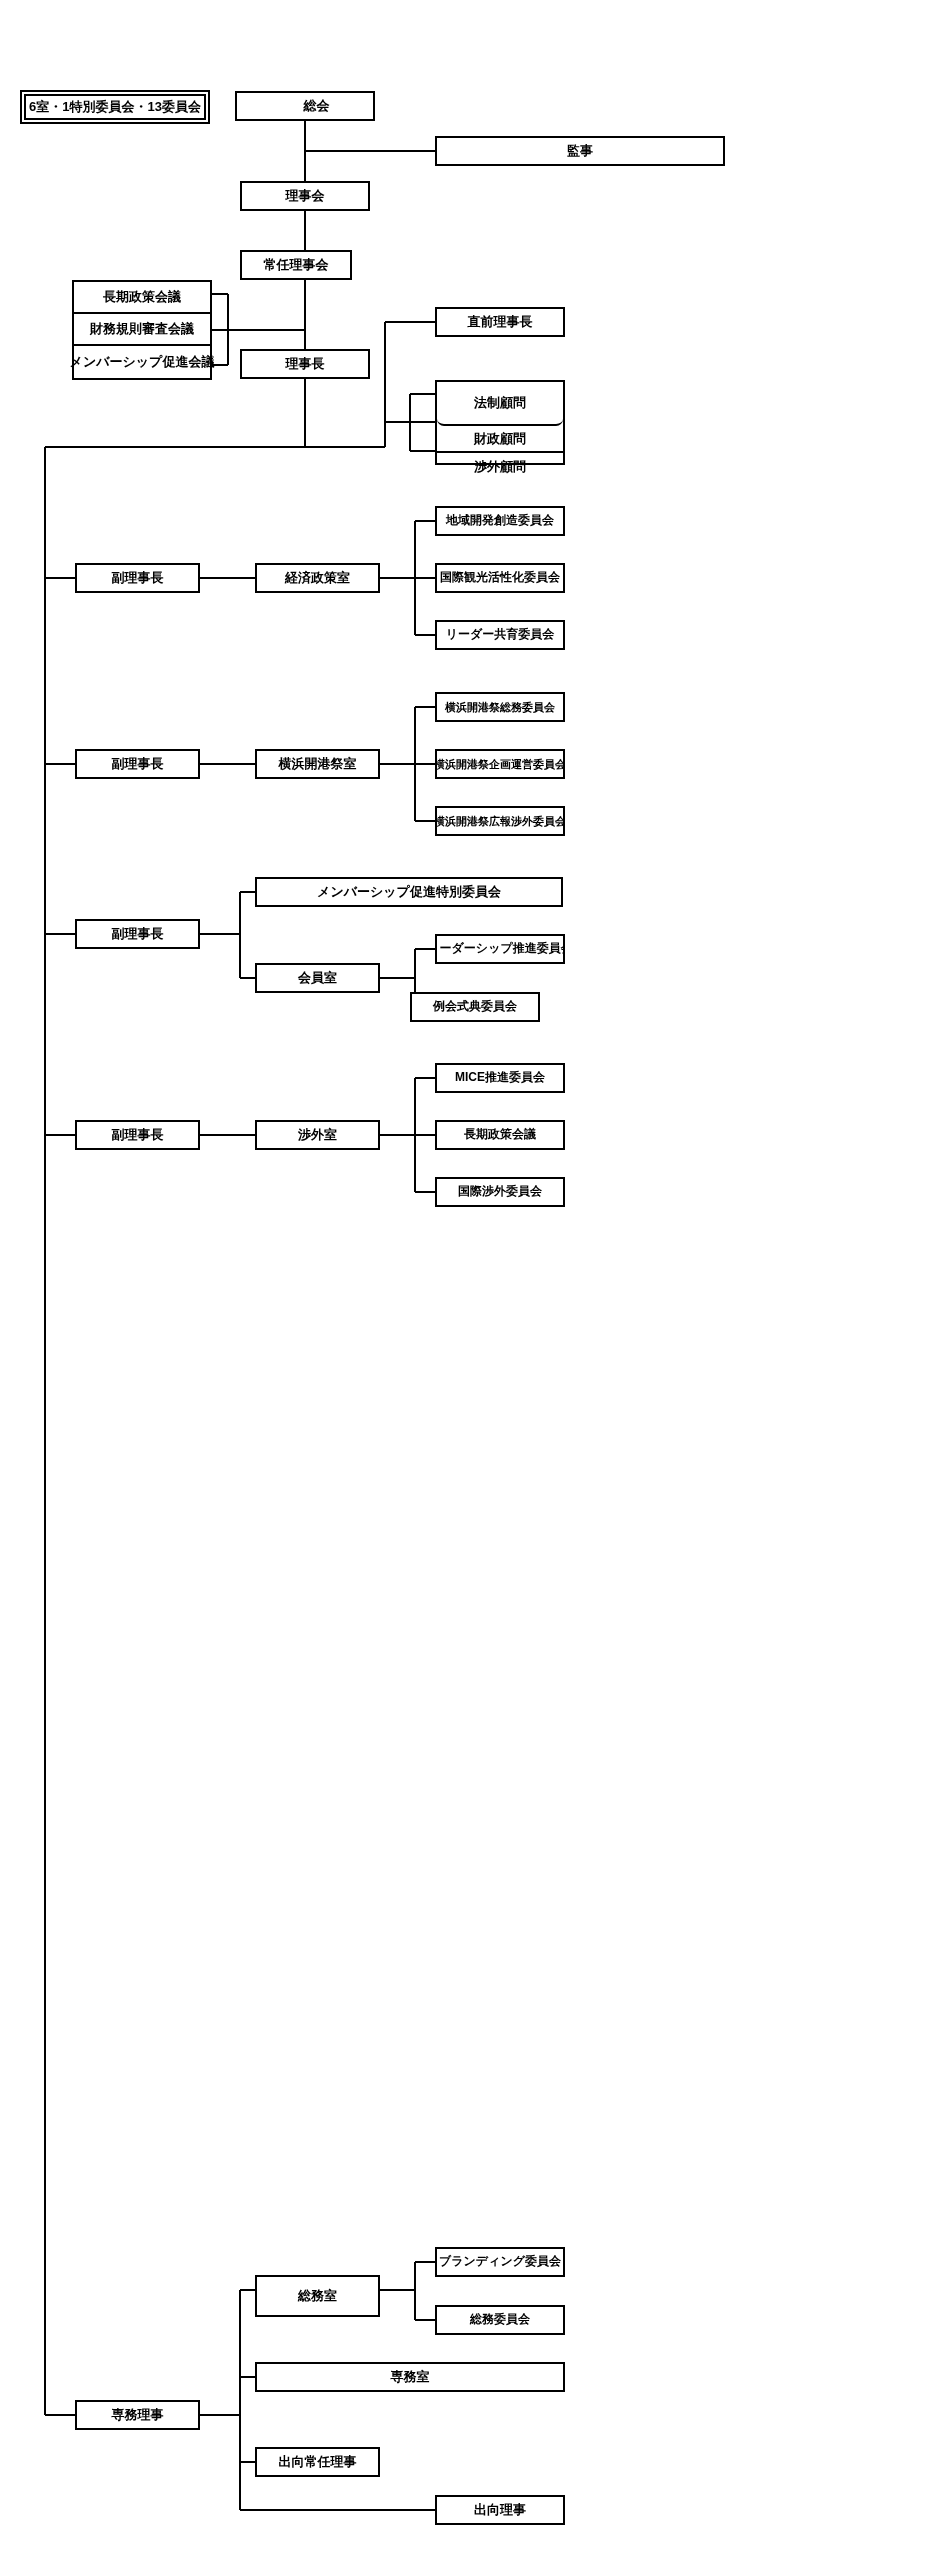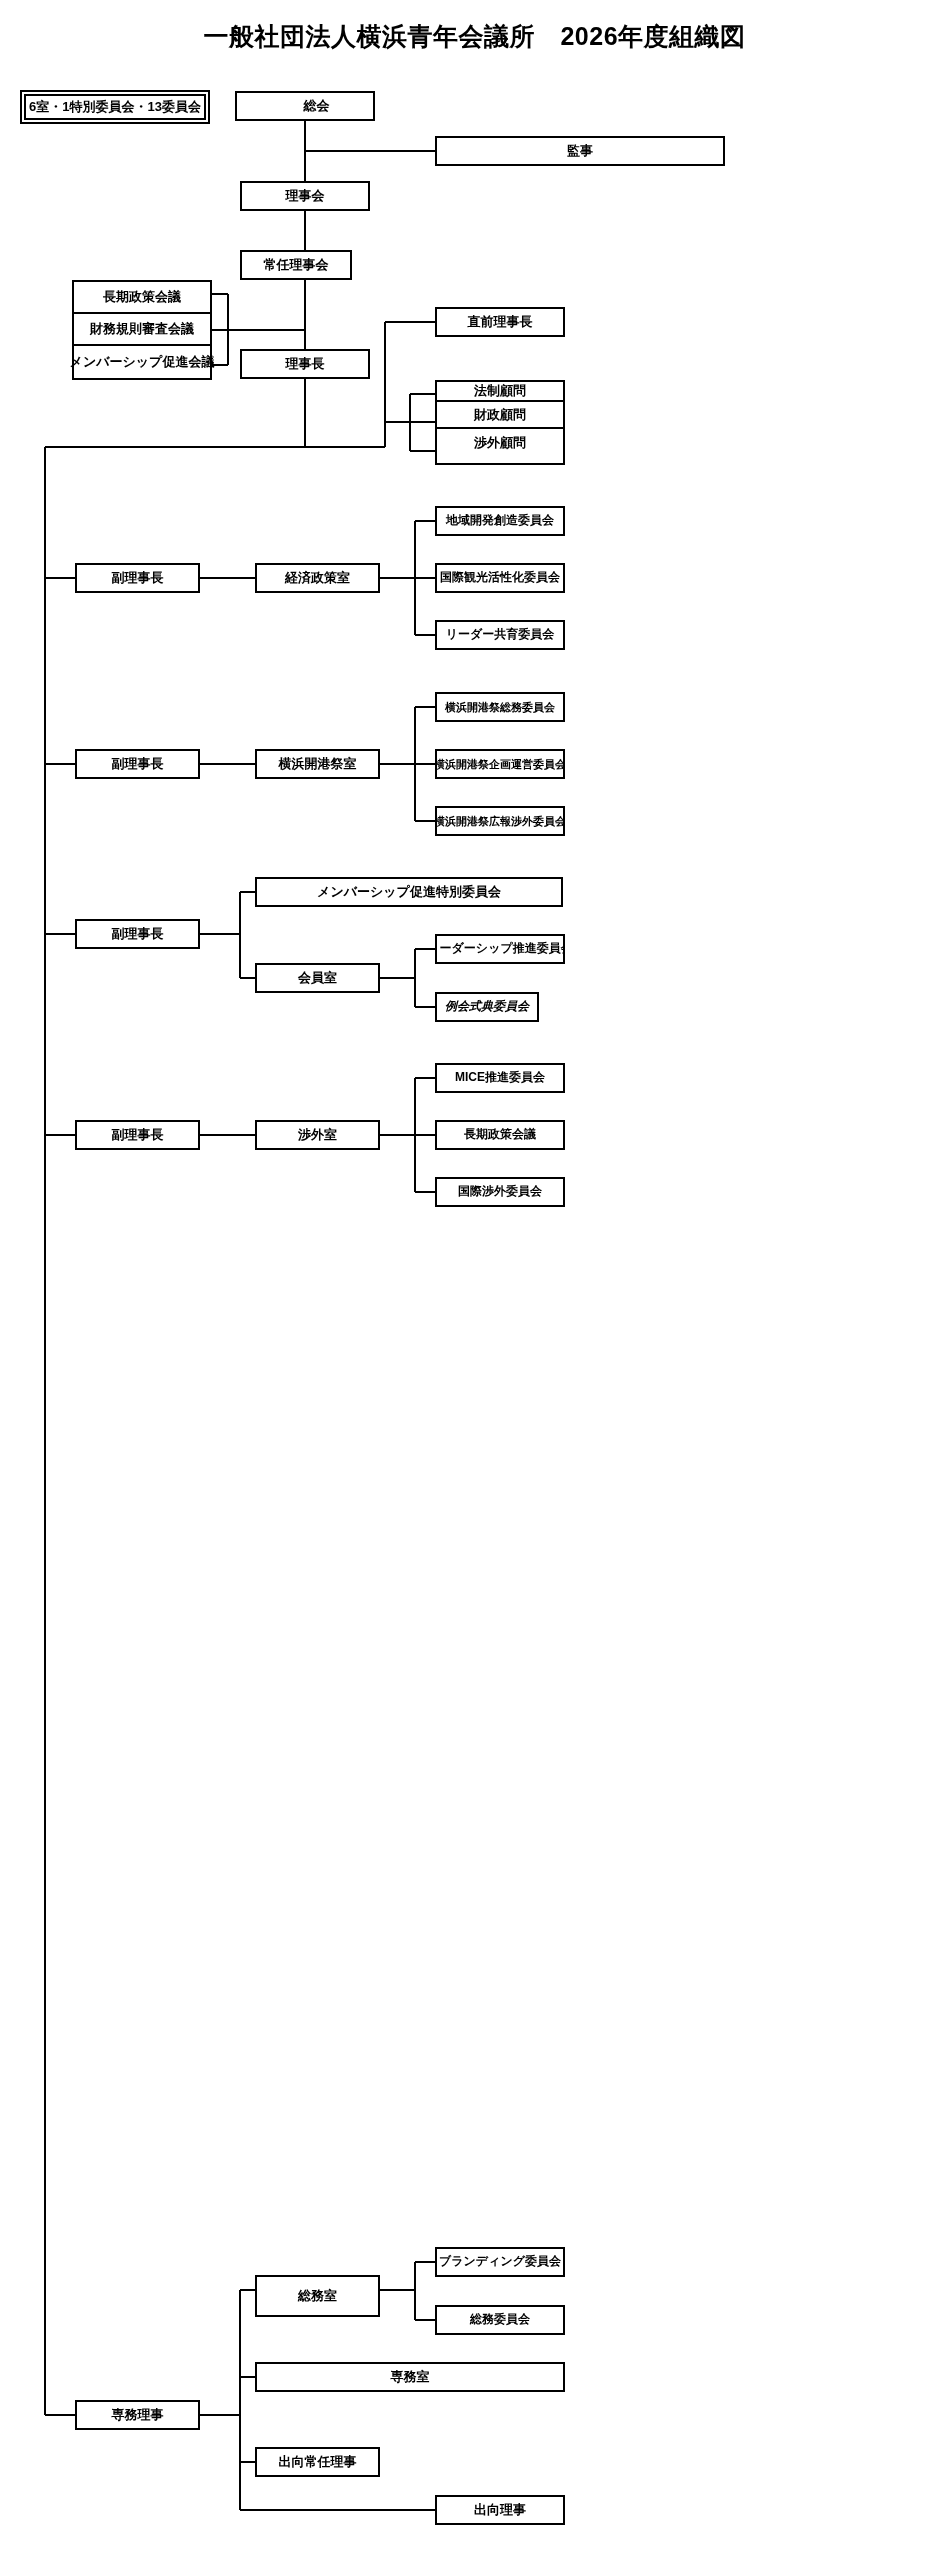--- a/index.html
+++ b/index.html
@@ -72,21 +72,20 @@
   }
   .stack > .row:last-child{ border-bottom:none; }
   .small{ font-size:12px; }
   .xsmall{ font-size:11px; }
 </style>
 </head>
 <body>
 
 <div id="page">
 
-  <div id="chart-title">一般社団法人横浜青年会議所　2026年度組織図</div>
 
   <svg id="lines" viewBox="0 0 949 2560" width="949" height="2560" xmlns="http://www.w3.org/2000/svg">
     <g stroke="#000000" stroke-width="2" fill="none" shape-rendering="crispEdges">
 
       <line x1="305" y1="121" x2="305" y2="181"></line>
       <line x1="305" y1="151" x2="435" y2="151"></line>
 
       <line x1="305" y1="211" x2="305" y2="250"></line>
 
       <line x1="305" y1="280" x2="305" y2="349"></line>
@@ -175,42 +174,42 @@
     <div class="row xsmall" style="height:32px;">長期政策会議</div>
     <div class="row xsmall" style="height:32px;">財務規則審査会議</div>
     <div class="row xsmall" style="height:32px;">メンバーシップ促進会議</div>
   </div>
 
   <div class="node" style="left:240px;top:349px;width:130px;height:30px;">理事長</div>
 
   <div class="node" style="left:435px;top:307px;width:130px;height:30px;">直前理事長</div>
 
   <div class="stack" style="left:435px;top:380px;width:130px;height:85px;">
-    <div class="row" style="height:20px;">法制顧問</div>
+    <div class="row" style="height:44px;border-radius:7px;">法制顧問</div>
     <div class="row" style="height:27px;">財政顧問</div>
     <div class="row" style="height:27px;">渉外顧問</div>
   </div>
 
   <div class="node" style="left:75px;top:563px;width:125px;height:30px;">副理事長</div>
   <div class="node" style="left:255px;top:563px;width:125px;height:30px;">経済政策室</div>
   <div class="node small" style="left:435px;top:506px;width:130px;height:30px;">地域開発創造委員会</div>
   <div class="node small" style="left:435px;top:563px;width:130px;height:30px;">国際観光活性化委員会</div>
   <div class="node small" style="left:435px;top:620px;width:130px;height:30px;">リーダー共育委員会</div>
 
   <div class="node" style="left:75px;top:749px;width:125px;height:30px;">副理事長</div>
   <div class="node" style="left:255px;top:749px;width:125px;height:30px;">横浜開港祭室</div>
   <div class="node xsmall" style="left:435px;top:692px;width:130px;height:30px;">横浜開港祭総務委員会</div>
   <div class="node xsmall" style="left:435px;top:749px;width:130px;height:30px;">横浜開港祭企画運営委員会</div>
   <div class="node xsmall" style="left:435px;top:806px;width:130px;height:30px;">横浜開港祭広報渉外委員会</div>
 
   <div class="node" style="left:75px;top:919px;width:125px;height:30px;">副理事長</div>
   <div class="node" style="left:255px;top:877px;width:308px;height:30px;">メンバーシップ促進特別委員会</div>
   <div class="node" style="left:255px;top:963px;width:125px;height:30px;">会員室</div>
   <div class="node small" style="left:435px;top:934px;width:130px;height:30px;">リーダーシップ推進委員会</div>
-  <div class="node small" style="left:435px;top:992px;width:104px;height:30px;font-style:italic;">例会式典委員会</div>
+  <div class="node small" style="left:410px;top:992px;width:130px;height:30px;">例会式典委員会</div>
 
   <div class="node" style="left:75px;top:1120px;width:125px;height:30px;">副理事長</div>
   <div class="node" style="left:255px;top:1120px;width:125px;height:30px;">渉外室</div>
   <div class="node small" style="left:435px;top:1063px;width:130px;height:30px;">MICE推進委員会</div>
   <div class="node small" style="left:435px;top:1120px;width:130px;height:30px;">長期政策会議</div>
   <div class="node small" style="left:435px;top:1177px;width:130px;height:30px;">国際渉外委員会</div>
 
   <div class="node" style="left:75px;top:2400px;width:125px;height:30px;">専務理事</div>
   <div class="node" style="left:255px;top:2275px;width:125px;height:42px;">総務室</div>
   <div class="node small" style="left:435px;top:2247px;width:130px;height:30px;">ブランディング委員会</div>

